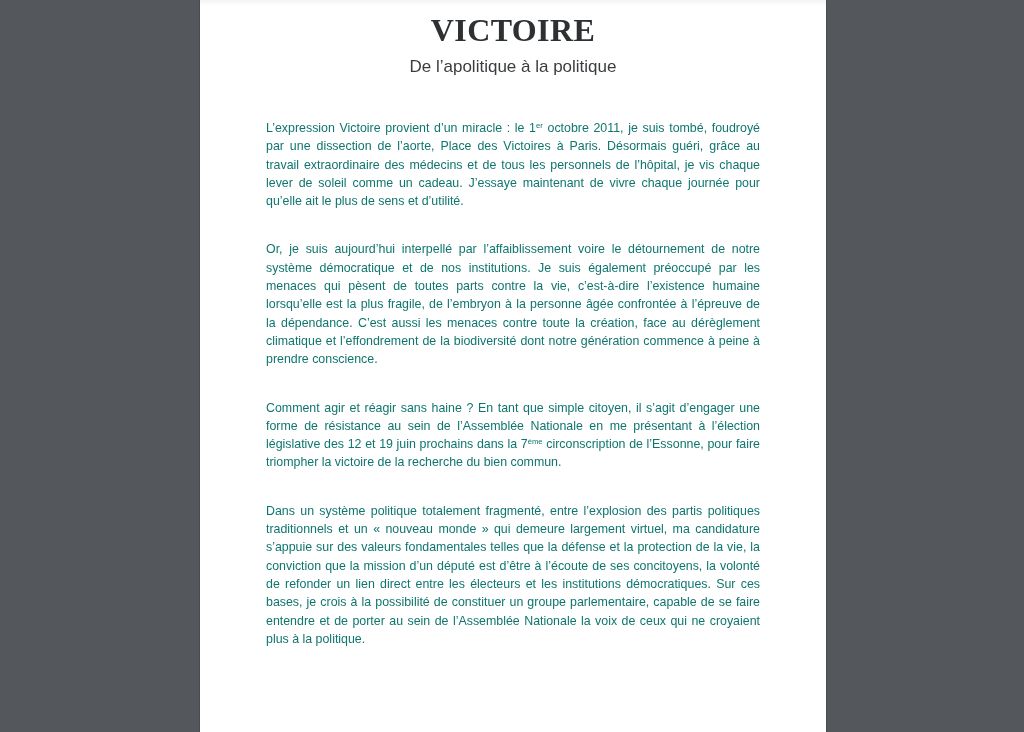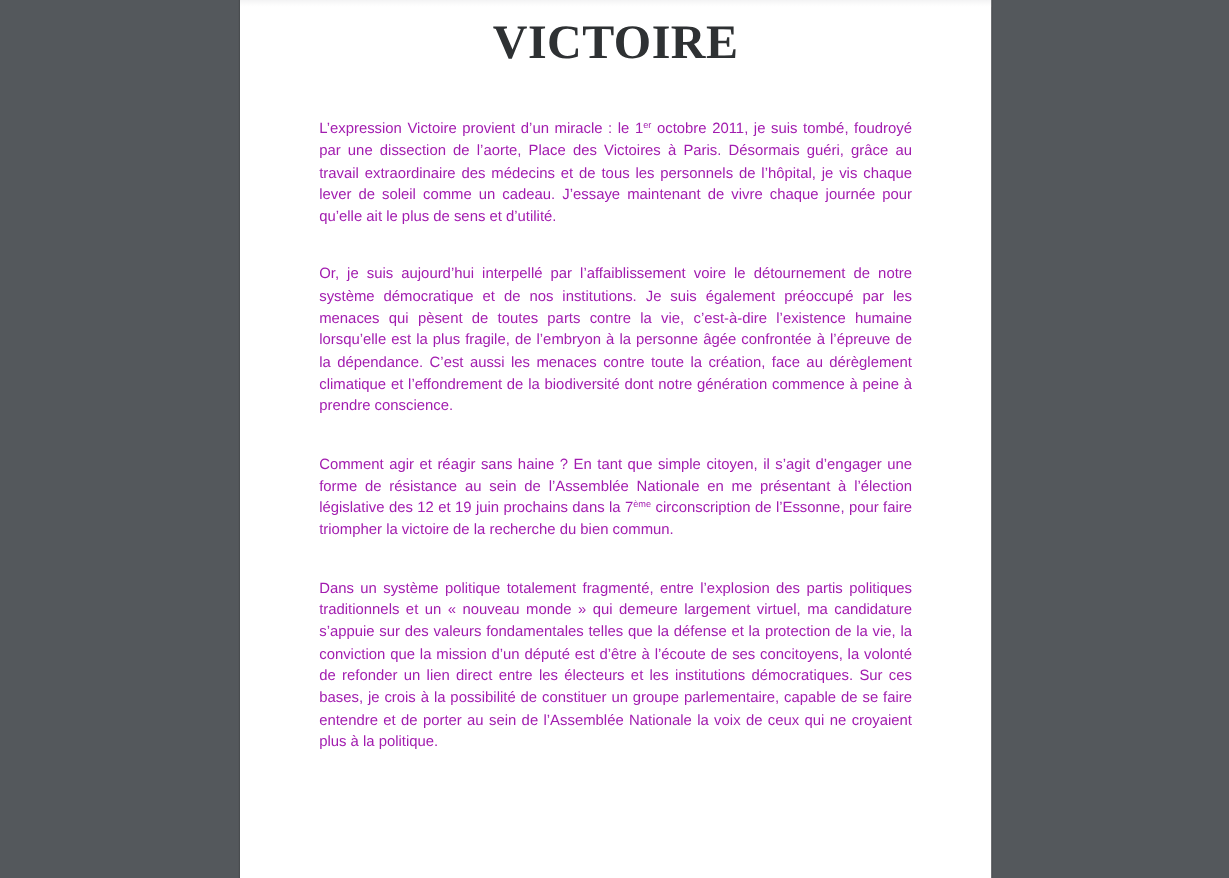--- a/index.html
+++ b/index.html
@@ -48,21 +48,21 @@
     left: 66px;
     top: 0;
     width: 494px;
     height: 732px;
   }
 
   #doc-title {
     text-align: center;
     font-family: "Liberation Serif", serif;
     font-weight: bold;
-    font-size: 40px;
+    font-size: 32px;
     letter-spacing: 0.4px;
     color: #2e3133;
     margin: 0;
     padding-top: 14px;
     line-height: 1.05;
   }
 
   #doc-subtitle {
     text-align: center;
     font-family: "Liberation Sans", sans-serif;
@@ -76,21 +76,21 @@
   #body-copy {
     margin-top: 42px;
   }
 
   p.para {
     margin: 0 0 20px 0;
     text-align: justify;
     font-family: "Liberation Sans", sans-serif;
     font-size: 12.4px;
     line-height: 18.3px;
-    color: #a21caf;
+    color: #0f766e;
     hyphens: none;
   }
 
   p.para.spaced {
     margin-bottom: 30px;
   }
 
   sup.ord {
     font-size: 0.62em;
     vertical-align: 0.55em;
@@ -102,20 +102,21 @@
 
 <div id="viewer">
 
   <div id="page">
     <div id="page-top-band"></div>
 
     <div class="page-inner">
 
       <h1 id="doc-title">VICTOIRE</h1>
 
+      <p id="doc-subtitle">De l’apolitique à la politique</p>
 
       <div id="body-copy">
           <p class="para spaced"><span>L’expression Victoire provient d’un miracle : le 1</span><sup class="ord">er</sup><span> octobre 2011, je suis tombé, foudroyé par une dissection de l’aorte, Place des Victoires à Paris. Désormais guéri, grâce au travail extraordinaire des médecins et de tous les personnels de l’hôpital, je vis chaque lever de soleil comme un cadeau. J’essaye maintenant de vivre chaque journée pour qu’elle ait le plus de sens et d’utilité.</span></p>
           <p class="para spaced"><span>Or, je suis aujourd’hui interpellé par l’affaiblissement voire le détournement de notre système démocratique et de nos institutions. Je suis également préoccupé par les menaces qui pèsent de toutes parts contre la vie, c’est-à-dire l’existence humaine lorsqu’elle est la plus fragile, de l’embryon à la personne âgée confrontée à l’épreuve de la dépendance. C’est aussi les menaces contre toute la création, face au dérèglement climatique et l’effondrement de la biodiversité dont notre génération commence à peine à prendre conscience.</span></p>
           <p class="para spaced"><span>Comment agir et réagir sans haine ? En tant que simple citoyen, il s’agit d’engager une forme de résistance au sein de l’Assemblée Nationale en me présentant à l’élection législative des 12 et 19 juin prochains dans la 7</span><sup class="ord">ème</sup><span> circonscription de l’Essonne, pour faire triompher la victoire de la recherche du bien commun.</span></p>
           <p class="para spaced"><span>Dans un système politique totalement fragmenté, entre l’explosion des partis politiques traditionnels et un « nouveau monde » qui demeure largement virtuel, ma candidature s’appuie sur des valeurs fondamentales telles que la défense et la protection de la vie, la conviction que la mission d’un député est d’être à l’écoute de ses concitoyens, la volonté de refonder un lien direct entre les électeurs et les institutions démocratiques. Sur ces bases, je crois à la possibilité de constituer un groupe parlementaire, capable de se faire entendre et de porter au sein de l’Assemblée Nationale la voix de ceux qui ne croyaient plus à la politique.</span></p>
         </div>
 
     </div>
   </div>

